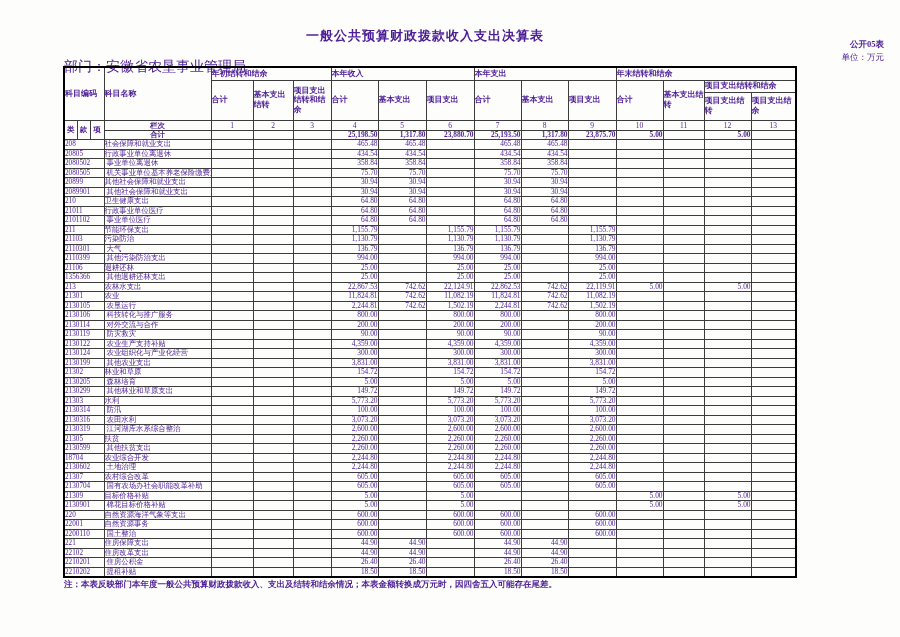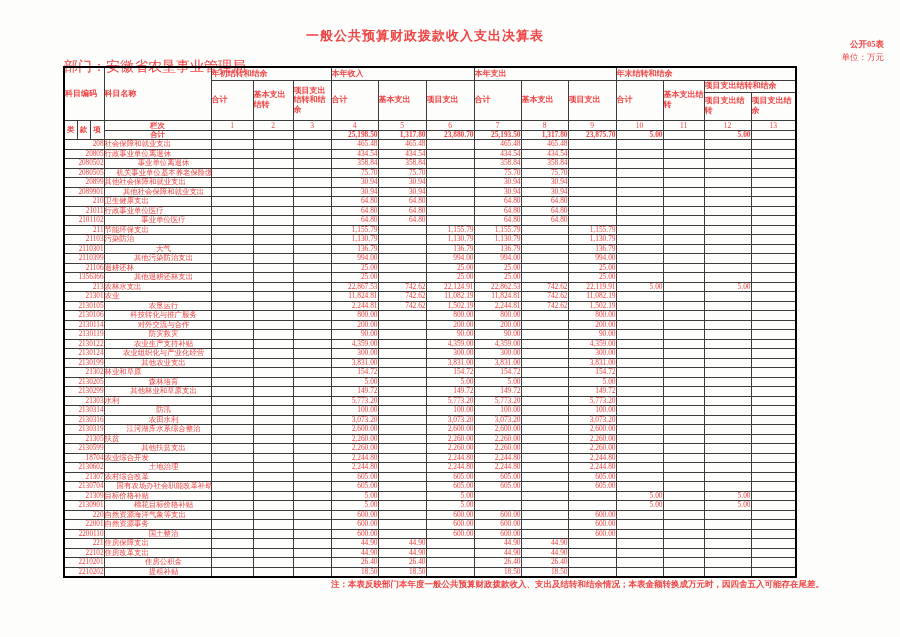--- a/index.html
+++ b/index.html
@@ -1,18 +1,18 @@
 <!DOCTYPE html>
 <html><head>
 <meta charset="utf-8">
 <style>
   html,body{margin:0;padding:0;background:#e8e8e8;}
   .page{
     position:relative;width:900px;height:637px;background:#fdfdfb;
-    font-family:"Liberation Serif","DejaVu Serif",serif;color:#ef4444;
+    font-family:"Liberation Serif","DejaVu Serif",serif;color:#4c1d95;
     overflow:hidden;margin:0 auto;
   }
   .title{
     position:absolute;top:27px;left:0;width:850px;text-align:center;
     font-size:13px;font-weight:bold;letter-spacing:1px;
   }
   .doc-code{position:absolute;top:39px;right:16px;font-size:8.5px;font-weight:bold;}
   .unit{position:absolute;top:52px;right:16px;font-size:8.5px;font-weight:normal;}
   .department{position:absolute;top:58px;left:64px;font-size:14px;font-weight:normal;}
   table.budget{
@@ -30,28 +30,28 @@
   tr.h1{height:13px;}
   tr.h2{height:12px;}
   tr.h3{height:28px;}
   tr.lanci{height:10px;}
   tr.lanci td{font-size:7.5px;text-align:center;line-height:9px;}
   tbody td{
     font-size:7.4px;height:8px;line-height:8.5px;white-space:nowrap;
     vertical-align:middle;
   }
   td.num{text-align:right;padding:0 2px 0 1px;}
-  td.code{text-align:right;padding-left:1px;font-size:7.2px;}
+  td.code{text-align:left;padding-left:1px;font-size:7.2px;}
   td.name{text-align:left;padding-left:2px;}
-  td.name.indent{padding-left:12px;text-align:center;}
+  td.name.indent{padding-left:2px;}
   td.center{text-align:center;}
   .bold{font-weight:bold;}
   .note{
     position:absolute;top:579px;left:64px;width:760px;
-    font-size:8.5px;font-weight:bold;line-height:1.2;text-align:right;
+    font-size:8.5px;font-weight:bold;line-height:1.2;
   }
   .pagenum{
     position:absolute;top:591px;left:63px;width:724px;text-align:center;
     font-size:8.5px;
   }
 </style>
 </head>
 <body>
 
 <div class="page">

